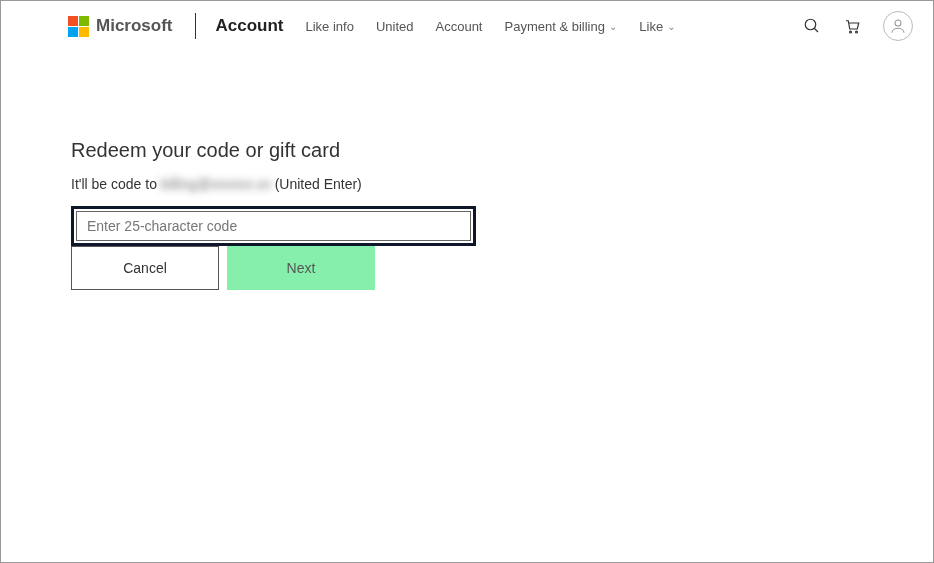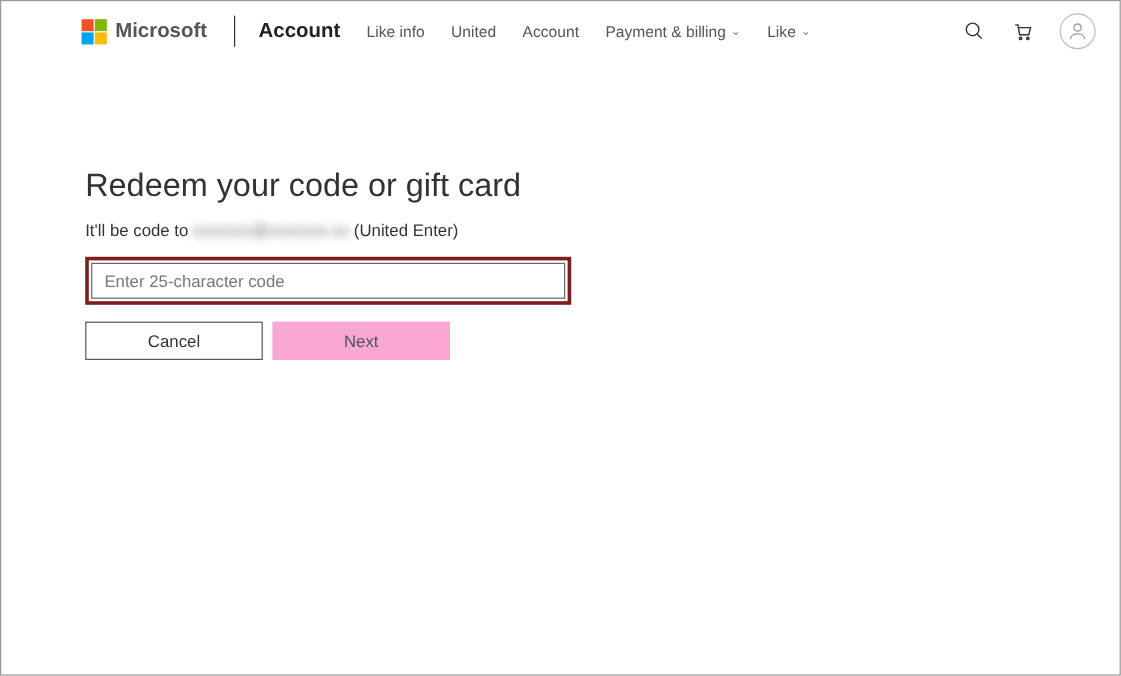--- a/index.html
+++ b/index.html
@@ -82,40 +82,39 @@
       border-radius: 50%;
       border: 1px solid #bbb;
       display: flex;
       align-items: center;
       justify-content: center;
     }
     .main {
       padding: 88px 0 0 70px;
     }
     .title {
-      font-size: 27px;
+      font-size: 20px;
       font-weight: 400;
       color: #333;
       margin-bottom: 14px;
     }
     .subtitle {
       font-size: 14px;
       color: #333;
       margin-bottom: 14px;
     }
     .blurred {
       color: transparent;
       text-shadow: 0 0 7px rgba(80,80,80,0.8);
       user-select: none;
     }
     .input-wrap {
-      border: 3px solid #7f1d1d;
+      border: 3px solid #0f172a;
       display: inline-block;
       padding: 2px;
-      margin-bottom: 14px;
     }
     .code-input {
       width: 395px;
       height: 30px;
       border: 1px solid #666;
       padding: 0 10px;
       font-size: 14px;
       color: #666;
       outline: none;
       font-family: inherit;
@@ -125,33 +124,33 @@
       font-size: 14px;
       color: #333;
       margin-bottom: 28px;
     }
     .buttons {
       display: flex;
       gap: 8px;
     }
     .btn {
       width: 148px;
-      height: 32px;
+      height: 44px;
       border: none;
       font-size: 14px;
       cursor: pointer;
       font-family: inherit;
     }
     .btn-cancel {
       background: #fff;
       border: 1px solid #555;
       color: #333;
     }
     .btn-next {
-      background: #f9a8d4;
+      background: #86efac;
       color: #555;
     }
     svg.icon { width: 18px; height: 18px; display: block; }
   </style>
 </head>
 <body>
 
 <div class="header">
   <div class="ms-logo">
     <div class="ms-logo-grid">
@@ -196,21 +195,21 @@
           <circle cx="12" cy="8" r="4"></circle>
           <path d="M4 21c0-4 4-6 8-6s8 2 8 6"></path>
         </svg>
     </div>
   </div>
 </div>
 
 <div class="main">
   <h1 class="title">Redeem your code or gift card</h1>
   <p class="subtitle">
-    <span>It'll be code to </span><span class="blurred">xxxxxxx@xxxxxxx.xx</span><span> (United Enter)</span>
+    <span>It'll be code to </span><span class="blurred">billing@xxxxxx.xx</span><span> (United Enter)</span>
   </p>
   <div class="input-wrap">
     <input class="code-input" type="text" placeholder="Enter 25-character code" style="">
   </div>
   <div class="buttons">
     <button class="btn btn-cancel">Cancel</button>
     <button class="btn btn-next">Next</button>
   </div>
 </div>
 

